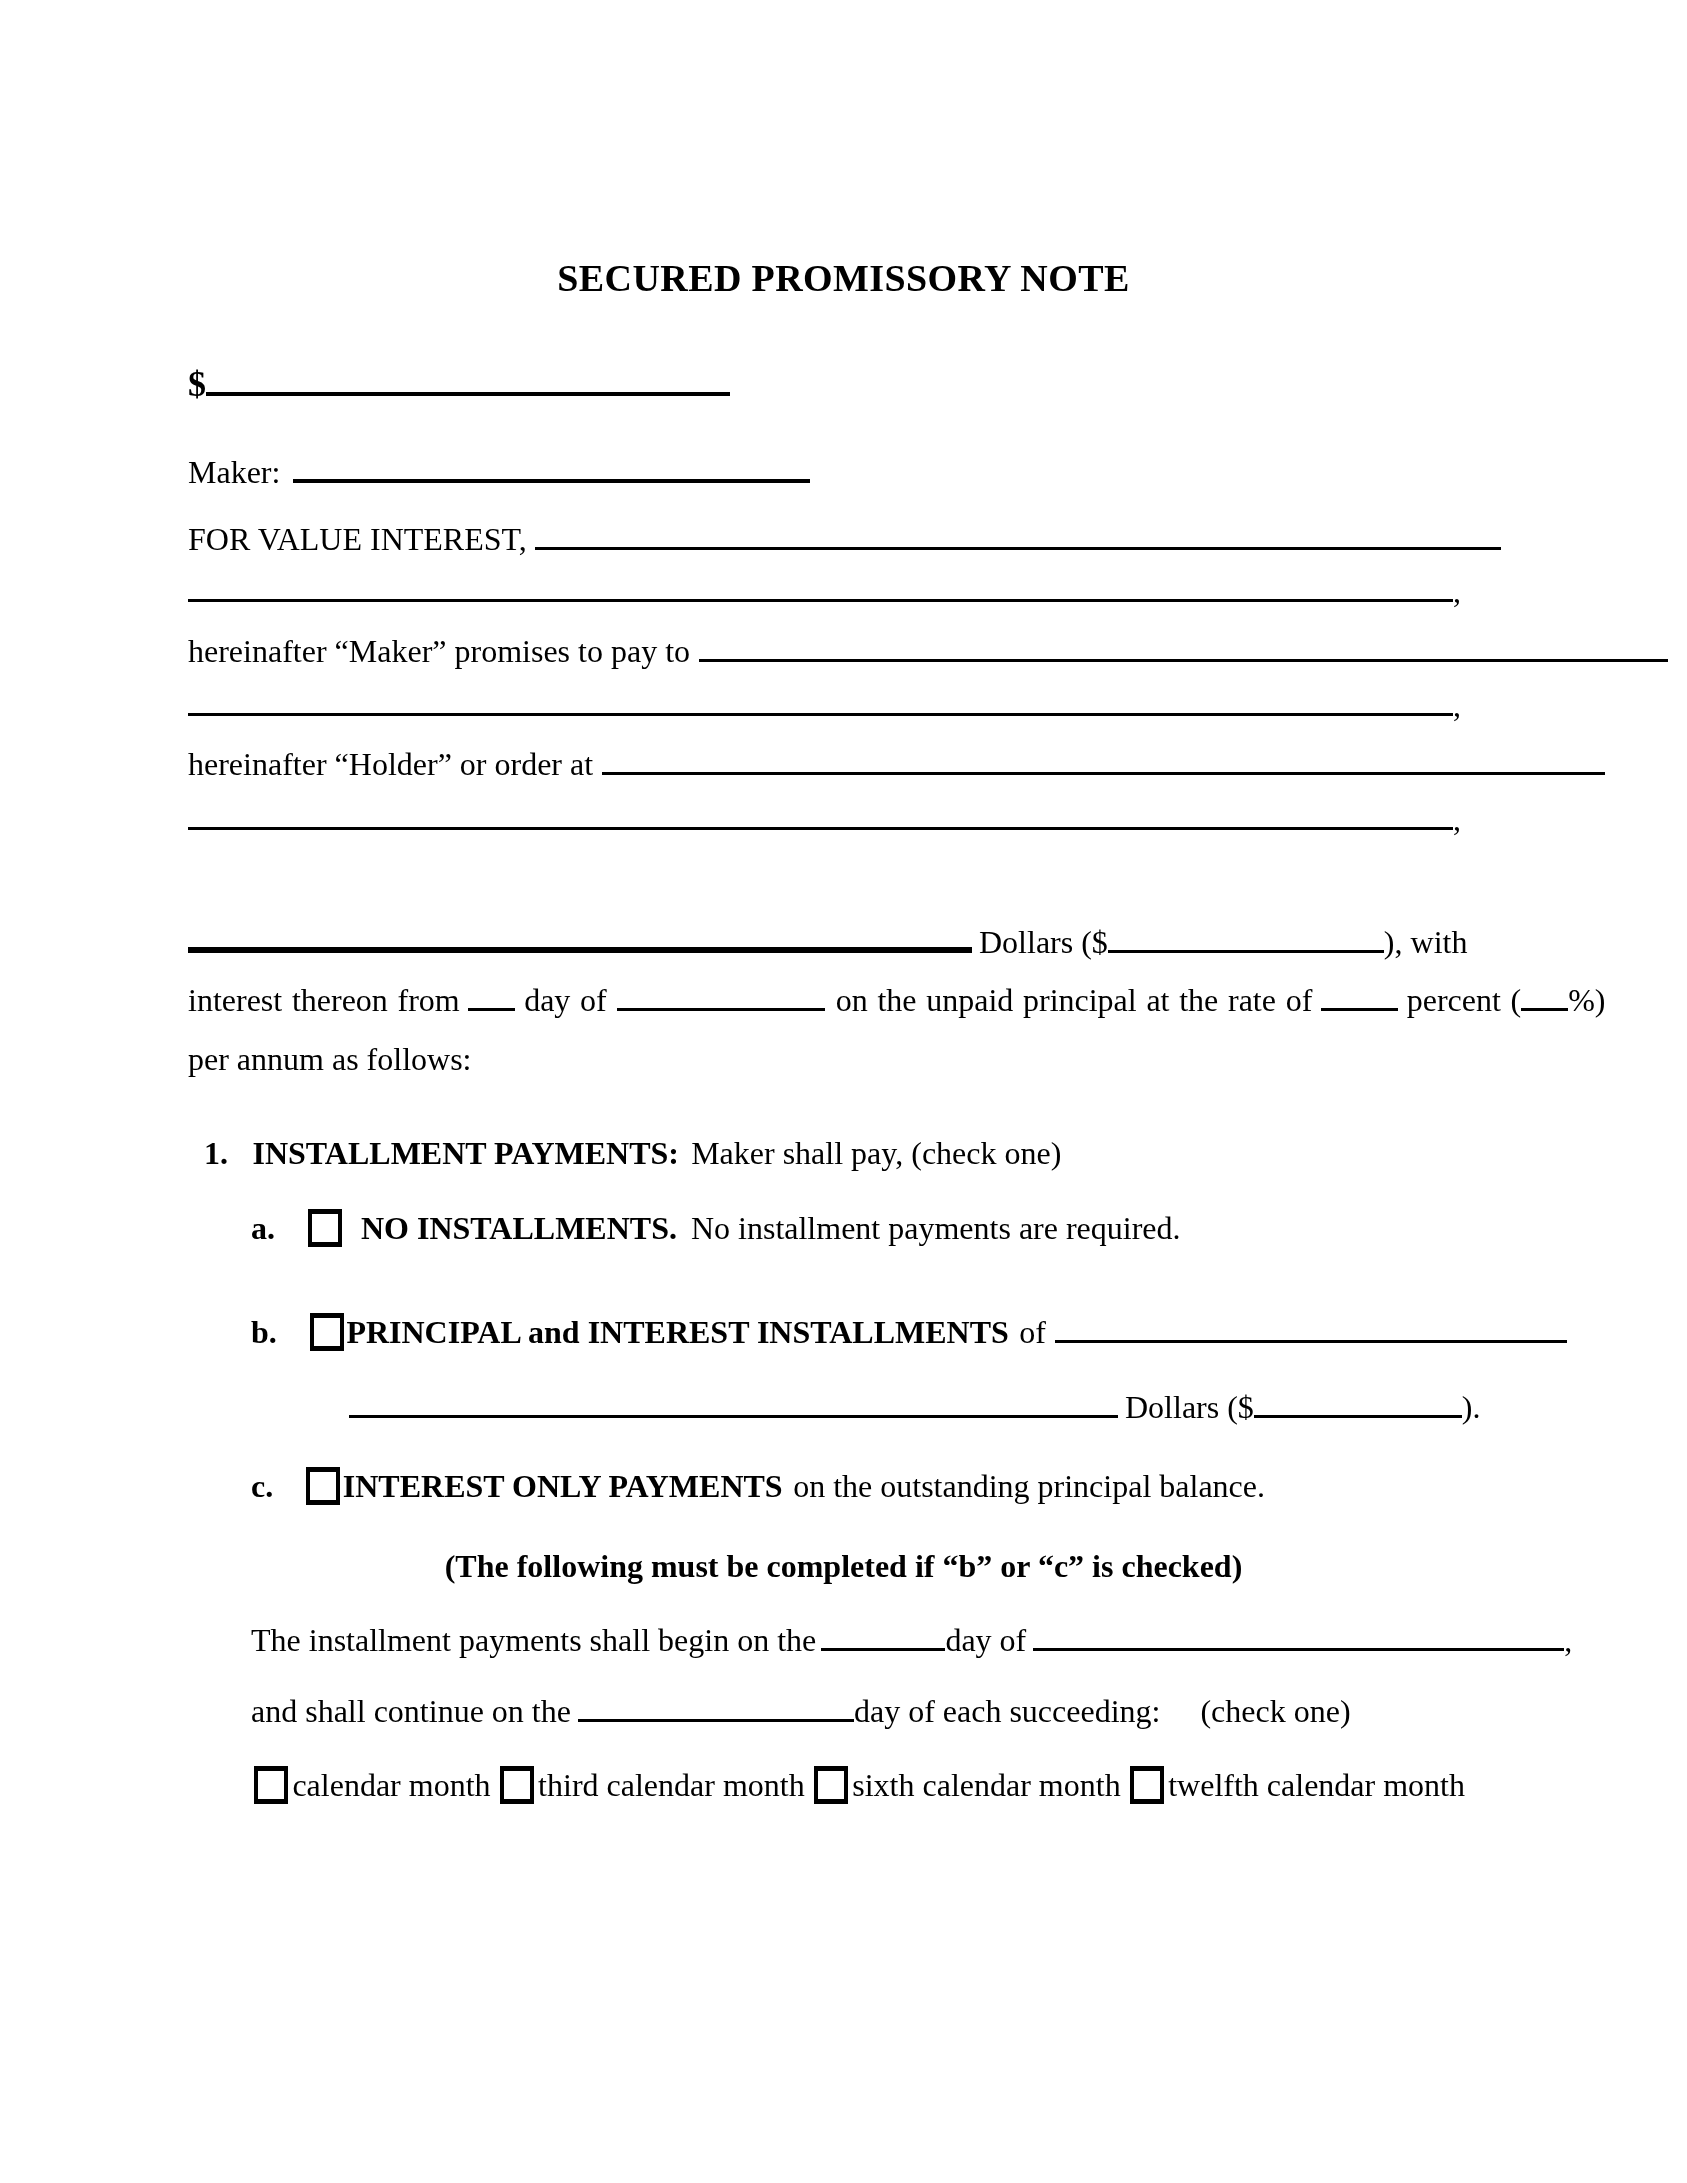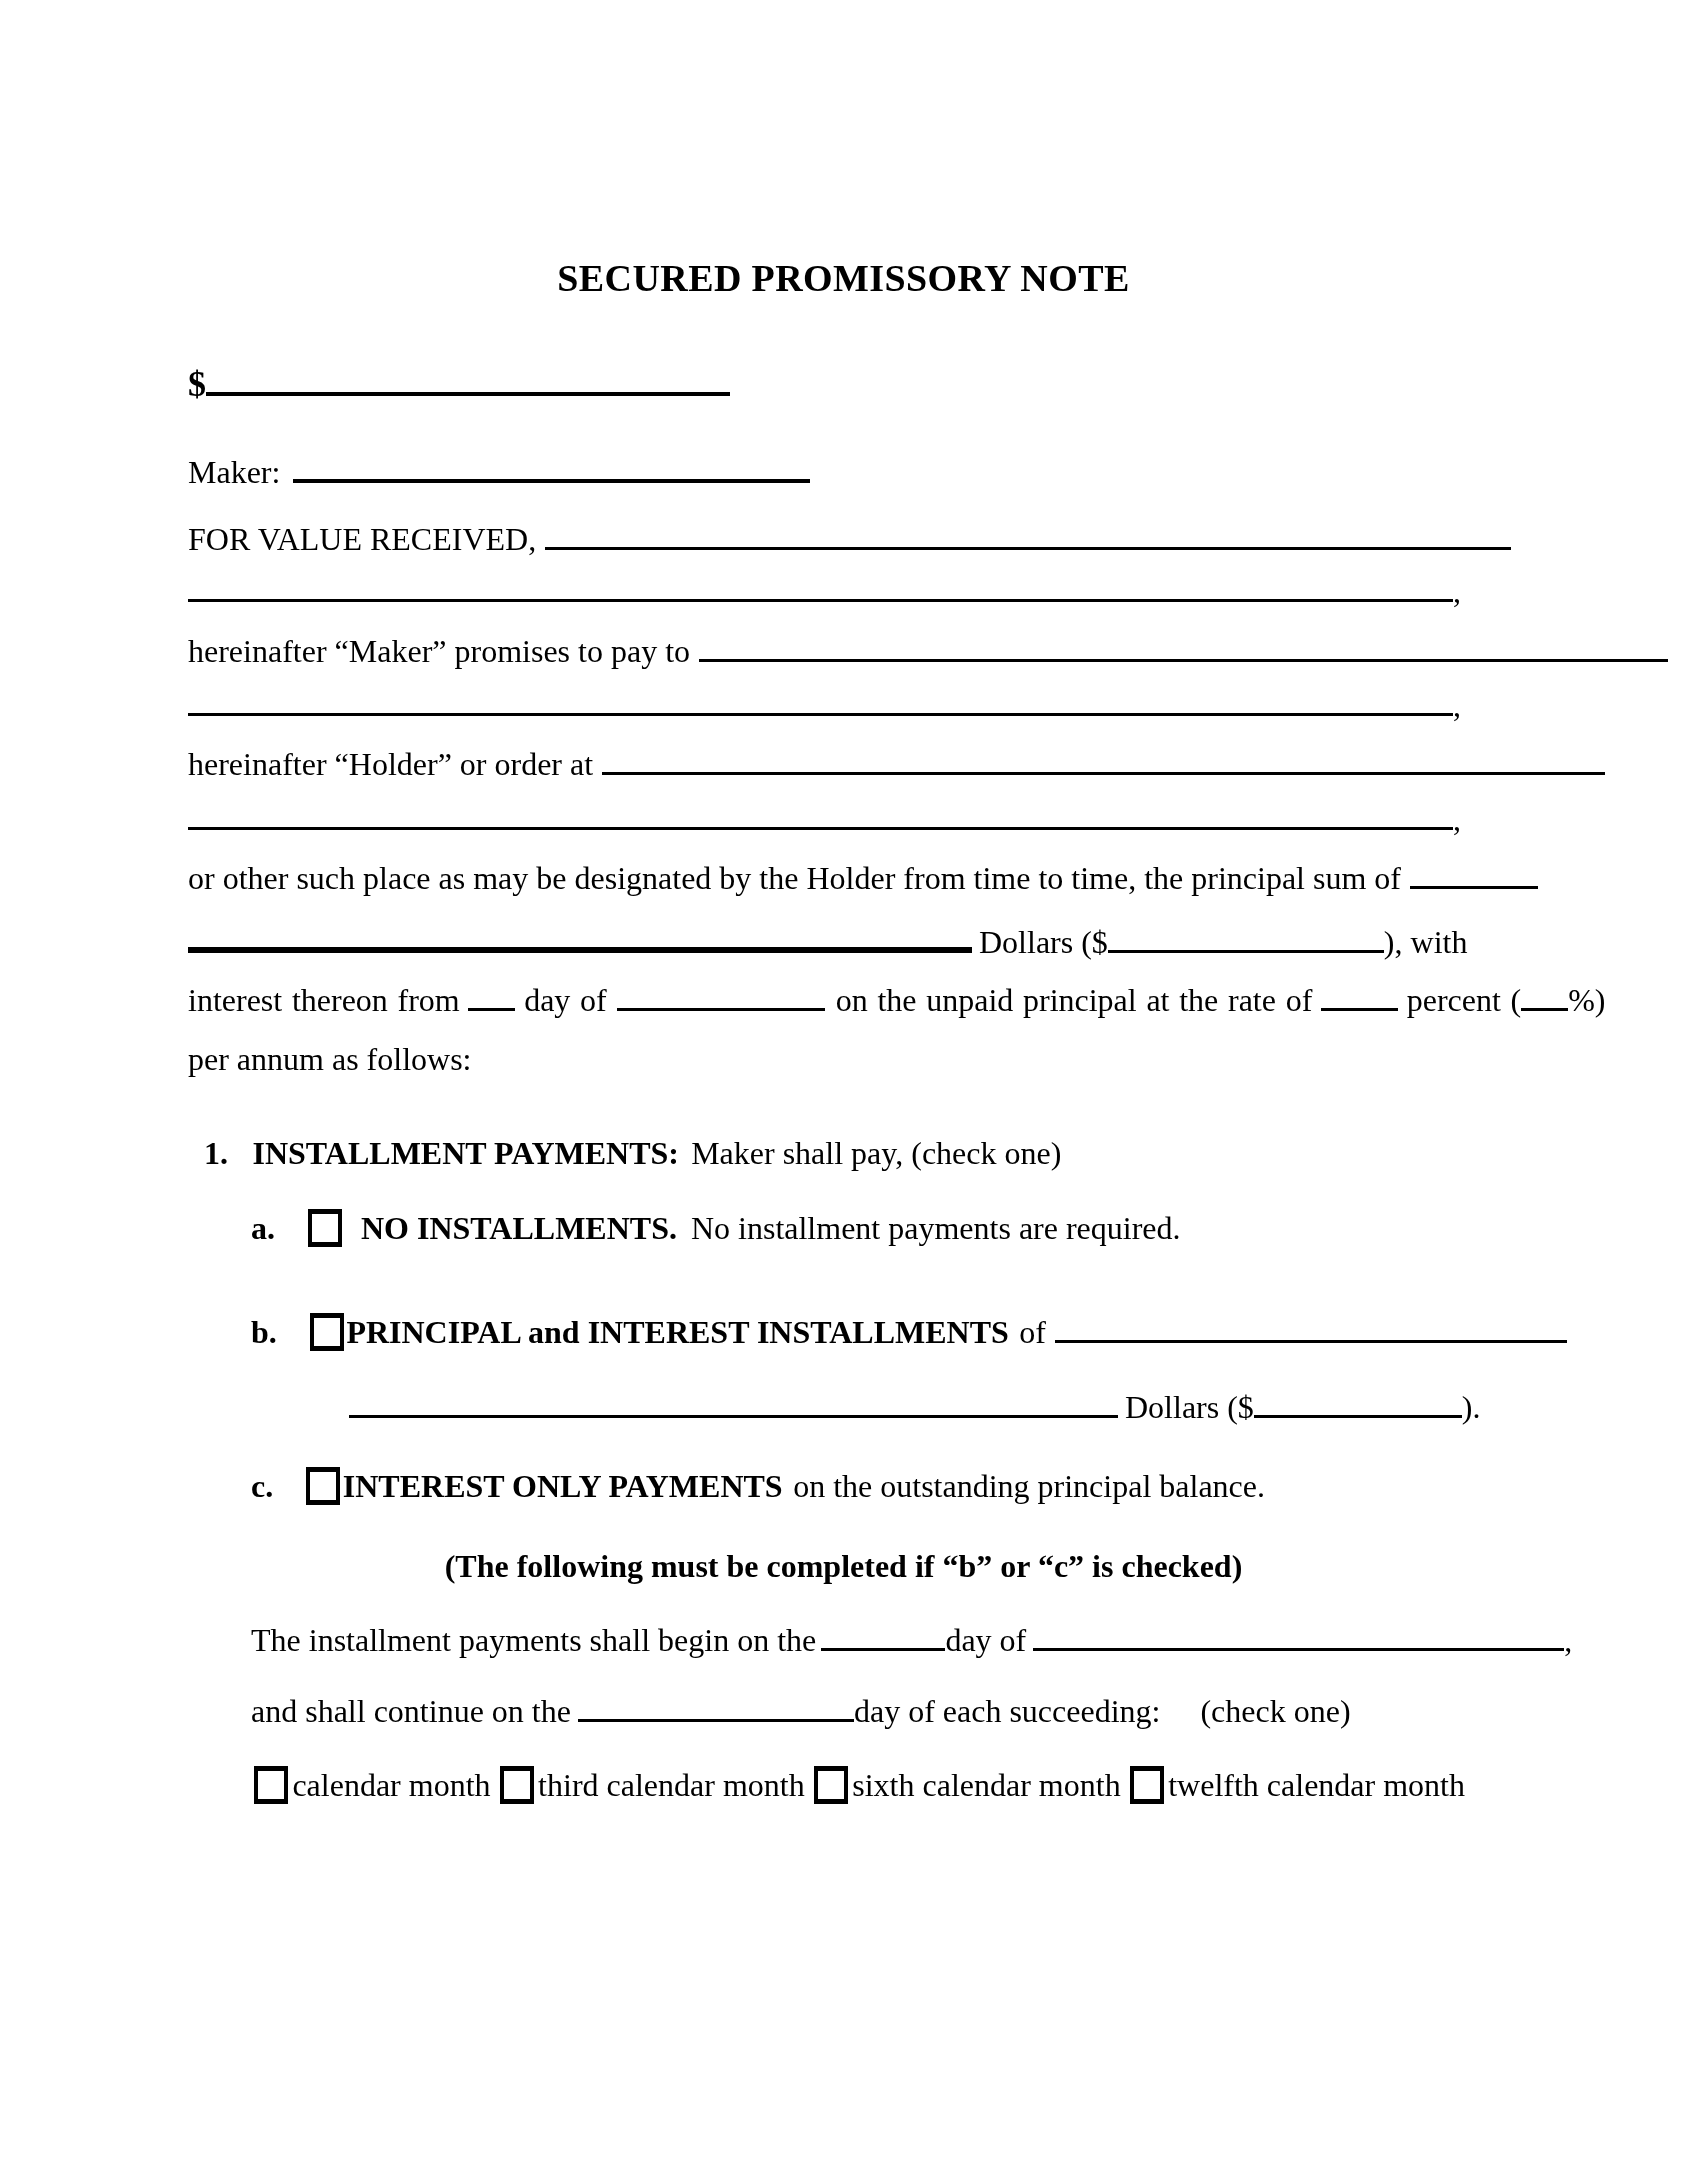--- a/index.html
+++ b/index.html
@@ -38,21 +38,21 @@
 
   <div class="line" style="top:362px;">
     <span class="amount">$</span><span class="bl md" style="width:524px;"></span>
   </div>
 
   <div class="line" style="top:449px;">
     <span>Maker:</span><span class="bl md" style="width:517px;margin-left:12.2px;"></span>
   </div>
 
   <div class="line" style="top:517px;">
-    <span>FOR VALUE RECEIVED,</span><span class="bl" style="width:966px;margin-left:8.7px;"></span>
+    <span>FOR VALUE INTEREST,</span><span class="bl" style="width:966px;margin-left:8.7px;"></span>
   </div>
 
   <div class="line" style="top:569px;">
     <span class="bl" style="width:1265px;"></span><span>,</span>
   </div>
 
   <div class="line" style="top:629px;">
     <span>hereinafter “Maker” promises to pay to</span><span class="bl" style="width:969px;margin-left:8.7px;"></span>
   </div>
 
@@ -61,23 +61,20 @@
   </div>
 
   <div class="line" style="top:742px;">
     <span>hereinafter “Holder” or order at</span><span class="bl" style="width:1003px;margin-left:8.7px;"></span>
   </div>
 
   <div class="line" style="top:797px;">
     <span class="bl" style="width:1265px;"></span><span>,</span>
   </div>
 
-  <div class="line" style="top:856px;">
-    <span>or other such place as may be designated by the Holder from time to time, the principal sum of</span><span class="bl" style="width:128px;margin-left:8.7px;"></span>
-  </div>
 
   <div class="line" style="top:917px;">
     <span class="bl tk" style="width:784px;"></span><span style="margin-left:7px;">Dollars ($</span><span class="bl" style="width:276px;"></span><span>), with</span>
   </div>
 
   <div class="line" style="top:978px;word-spacing:1.7px;">
     <span>interest thereon from</span><span class="bl" style="width:47px;margin:0 8.7px;"></span><span>day of</span><span class="bl" style="width:208px;margin:0 10.5px;"></span><span>on the unpaid principal at the rate of</span><span class="bl" style="width:77px;margin:0 8.7px;"></span><span>percent (</span><span class="bl" style="width:47px;"></span><span>%)</span>
   </div>
 
   <div class="line" style="top:1041px;">

